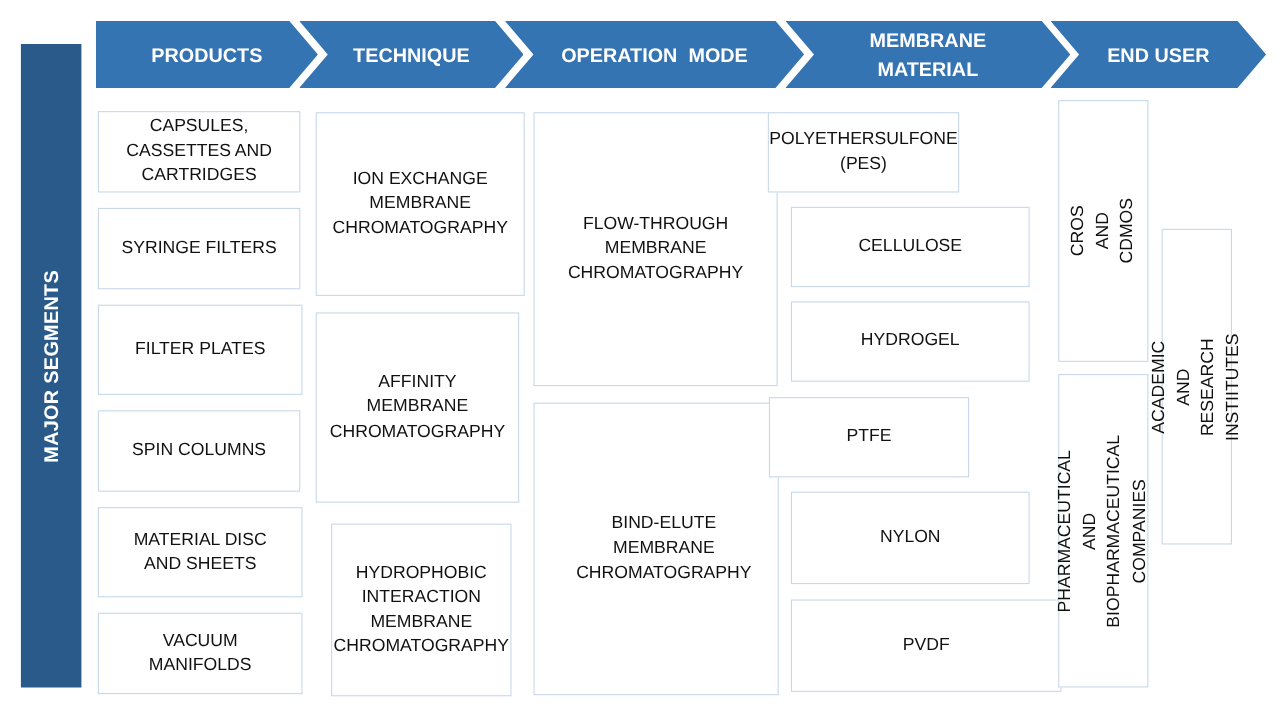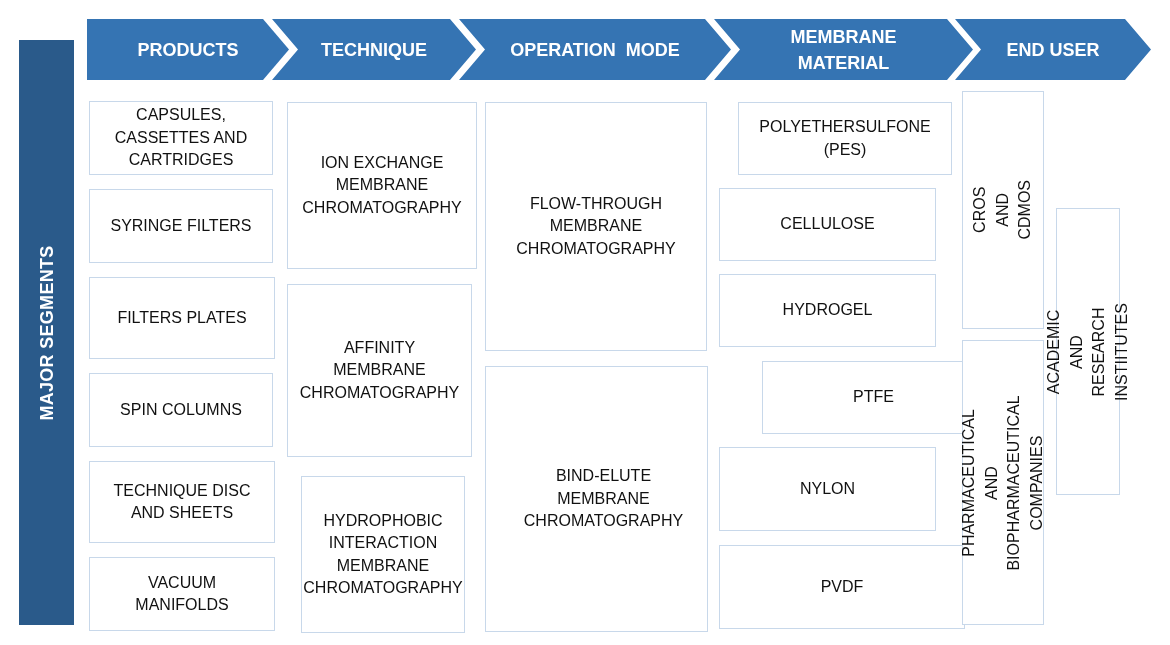--- a/index.html
+++ b/index.html
@@ -31,23 +31,23 @@
 MATERIAL</span>
 </div>
 <div class="chev" style="left:955px;width:196px;clip-path:polygon(0 0,170px 0,196px 50%,170px 100%,0 100%,26px 50%);">
   <span>END USER</span>
 </div>
 
 <div class="box" style="left:89px;top:101px;width:184px;height:74px;white-space:pre-line;">CAPSULES,
 CASSETTES AND
 CARTRIDGES</div>
 <div class="box" style="left:89px;top:189px;width:184px;height:74px;white-space:pre-line;">SYRINGE FILTERS</div>
-<div class="box" style="left:89px;top:277px;width:186px;height:82px;white-space:pre-line;">FILTERS PLATES</div>
+<div class="box" style="left:89px;top:277px;width:186px;height:82px;white-space:pre-line;">FILTER PLATES</div>
 <div class="box" style="left:89px;top:373px;width:184px;height:74px;white-space:pre-line;">SPIN COLUMNS</div>
-<div class="box" style="left:89px;top:461px;width:186px;height:82px;white-space:pre-line;">TECHNIQUE DISC
+<div class="box" style="left:89px;top:461px;width:186px;height:82px;white-space:pre-line;">MATERIAL DISC
 AND SHEETS</div>
 <div class="box" style="left:89px;top:557px;width:186px;height:74px;white-space:pre-line;">VACUUM
 MANIFOLDS</div>
 
 <div class="box" style="left:287px;top:102px;width:190px;height:167px;white-space:pre-line;">ION EXCHANGE
 MEMBRANE
 CHROMATOGRAPHY</div>
 <div class="box" style="left:287px;top:284px;width:185px;height:173px;white-space:pre-line;">AFFINITY
 MEMBRANE
 CHROMATOGRAPHY</div>
@@ -56,25 +56,25 @@
 MEMBRANE
 CHROMATOGRAPHY</div>
 
 <div class="box" style="left:485px;top:102px;width:222px;height:249px;white-space:pre-line;">FLOW-THROUGH
 MEMBRANE
 CHROMATOGRAPHY</div>
 <div class="box" style="left:485px;top:366px;width:223px;height:266px;white-space:pre-line;padding-left:14px;">BIND-ELUTE
 MEMBRANE
 CHROMATOGRAPHY</div>
 
-<div class="box" style="left:738px;top:102px;width:214px;height:73px;white-space:pre-line;">POLYETHERSULFONE
+<div class="box" style="left:698px;top:102px;width:174px;height:73px;white-space:pre-line;">POLYETHERSULFONE
 (PES)</div>
 <div class="box" style="left:719px;top:188px;width:217px;height:73px;white-space:pre-line;">CELLULOSE</div>
 <div class="box" style="left:719px;top:274px;width:217px;height:73px;white-space:pre-line;">HYDROGEL</div>
-<div class="box" style="left:762px;top:361px;width:223px;height:73px;white-space:pre-line;">PTFE</div>
+<div class="box" style="left:699px;top:361px;width:182px;height:73px;white-space:pre-line;">PTFE</div>
 <div class="box" style="left:719px;top:447px;width:217px;height:84px;white-space:pre-line;">NYLON</div>
 <div class="box" style="left:719px;top:545px;width:246px;height:84px;white-space:pre-line;">PVDF</div>
 
 <div class="box vbox" style="left:962px;top:91px;width:82px;height:238px;">
   <span style="white-space:pre-line;">CROS AND CDMOS</span>
 </div>
 <div class="box vbox" style="left:962px;top:340px;width:82px;height:285px;">
   <span style="white-space:pre-line;">PHARMACEUTICAL AND
 BIOPHARMACEUTICAL
 COMPANIES</span>

